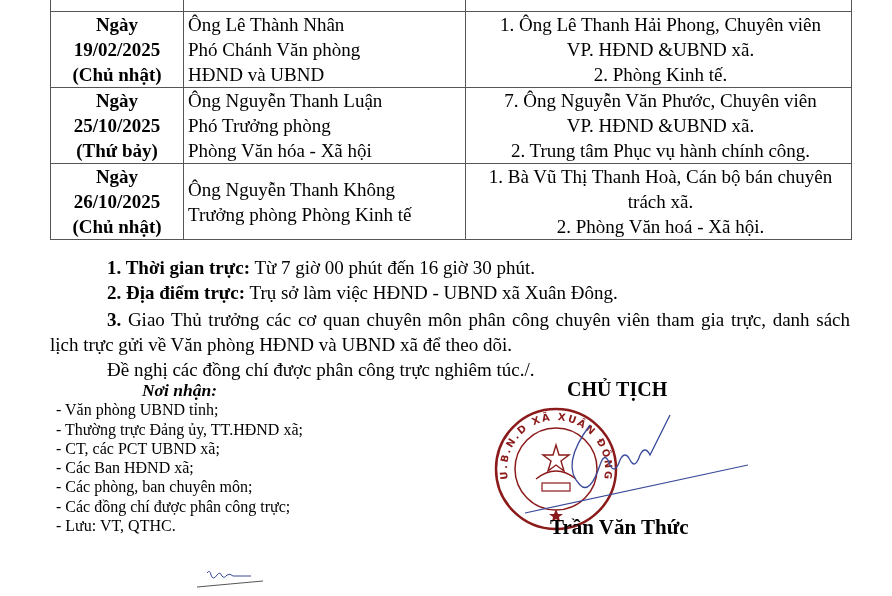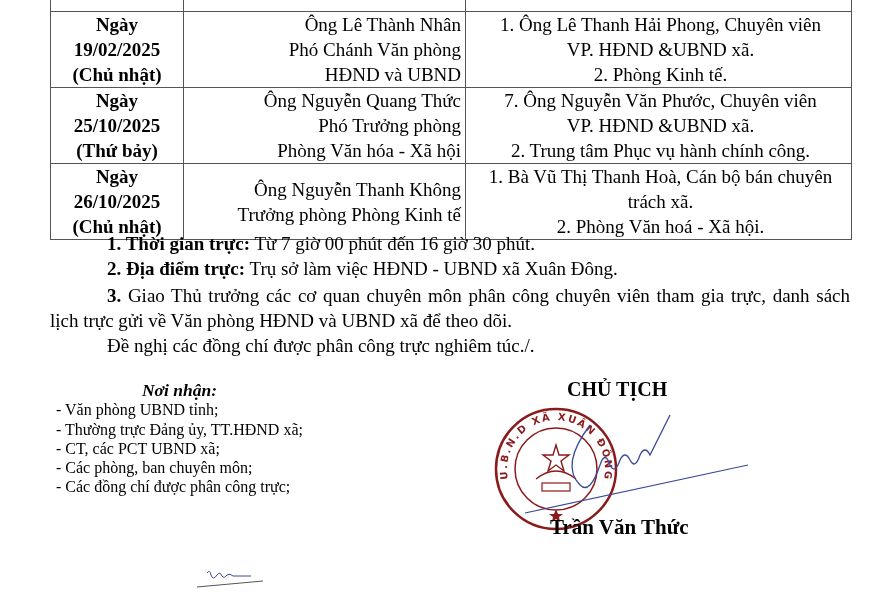--- a/index.html
+++ b/index.html
@@ -1,25 +1,25 @@
 <!DOCTYPE html>
 <html><head>
 <meta charset="utf-8">
 <style>
   html,body{margin:0;padding:0;background:#fff;}
   body{width:892px;height:596px;position:relative;overflow:hidden;font-family:"Liberation Serif","DejaVu Serif",serif;color:#000;}
   .tbl{position:absolute;left:50px;top:-6px;width:802px;border-collapse:collapse;font-size:19px;line-height:25px;}
   .tbl td{border:1.5px solid #555;vertical-align:middle;padding:0 4px;}
   .tbl tr.top td{height:16px;}
   .c1{width:124px;text-align:center;font-weight:bold;margin-top:36px;}
-  .c2{width:273px;text-align:right;}
+  .c2{width:273px;text-align:left;}
   .c3{text-align:center;padding-left:8px !important;}
   .line{display:block;}
   .para{position:absolute;left:50px;width:800px;font-size:19px;line-height:25px;}
-  .ind{text-indent:57px;}
+  .ind{text-indent:57px;margin-top:24px;}
   .nn{position:absolute;left:56px;top:381px;font-size:16px;line-height:19.3px;}
   .nn-title{font-weight:bold;font-style:italic;font-size:17.5px;text-align:center;}
   .sign-title{position:absolute;left:567px;top:378px;font-weight:bold;font-size:20px;}
   .sign-name{position:absolute;left:550px;top:515px;font-weight:bold;font-size:21px;}
   .stamp{position:absolute;left:492px;top:405px;}
   .sig{position:absolute;left:520px;top:405px;}
   .mini-sig{position:absolute;left:195px;top:565px;}
 </style>
 </head>
 <body>
@@ -48,21 +48,21 @@
       <span class="line">2. Phòng Kinh tế.</span>
     </td>
   </tr>
   <tr>
     <td class="c1">
       <span class="line">Ngày</span>
       <span class="line">25/10/2025</span>
       <span class="line">(Thứ bảy)</span>
     </td>
     <td class="c2">
-      <span class="line">Ông Nguyễn Quang Thức</span>
+      <span class="line">Ông Nguyễn Thanh Luận</span>
       <span class="line">Phó Trưởng phòng</span>
       <span class="line">Phòng Văn hóa - Xã hội</span>
     </td>
     <td class="c3">
       <span class="line">7.  Ông Nguyễn Văn Phước, Chuyên viên</span>
       <span class="line">VP. HĐND &amp;UBND xã.</span>
       <span class="line">2. Trung tâm Phục vụ hành chính công.</span>
     </td>
   </tr>
   <tr>
@@ -93,22 +93,24 @@
 <div class="para ind" style="top:283px;text-align:justify;">
   <b>3.</b><span> Giao Thủ trưởng các cơ quan chuyên môn phân công chuyên viên tham gia trực, danh sách lịch trực gửi về Văn phòng HĐND và UBND xã để theo dõi.</span>
 </div>
 <div class="para ind" style="top:333px;">Đề nghị các đồng chí được phân công trực nghiêm túc./.</div>
 
 <div class="nn">
   <div class="nn-title">Nơi nhận:</div>
   <div>- Văn phòng UBND tỉnh;</div>
   <div>- Thường trực Đảng ủy, TT.HĐND xã;</div>
   <div>- CT, các PCT UBND xã;</div>
+  <div>- Các Ban HĐND xã;</div>
   <div>- Các phòng, ban chuyên môn;</div>
   <div>- Các đồng chí được phân công trực;</div>
+  <div>- Lưu: VT, QTHC.</div>
 </div>
 
 <svg class="mini-sig" width="70" height="26">
   <path d="M12 8 q3 -4 4 2 q2 6 6 0 q3 -4 5 1 q2 3 5 -1 q3 -2 6 1 h18" stroke="#3a4a9a" stroke-width="1" fill="none"></path>
   <path d="M2 22 L68 16" stroke="#555" stroke-width="1" fill="none"></path>
 </svg>
 
 <div class="sign-title">CHỦ TỊCH</div>
 
 <svg class="stamp" width="128" height="128" viewBox="0 0 128 128">

